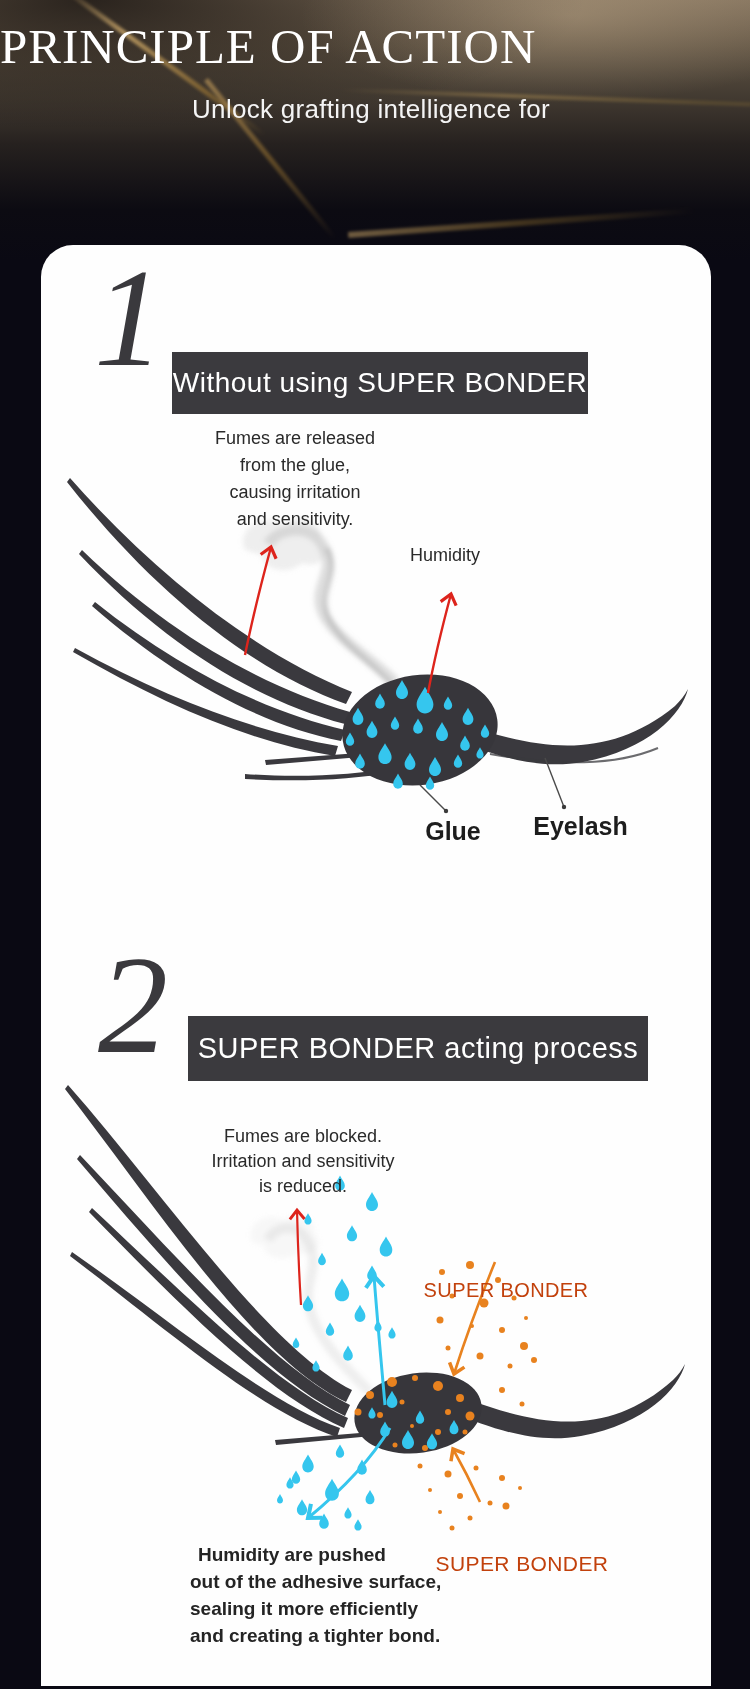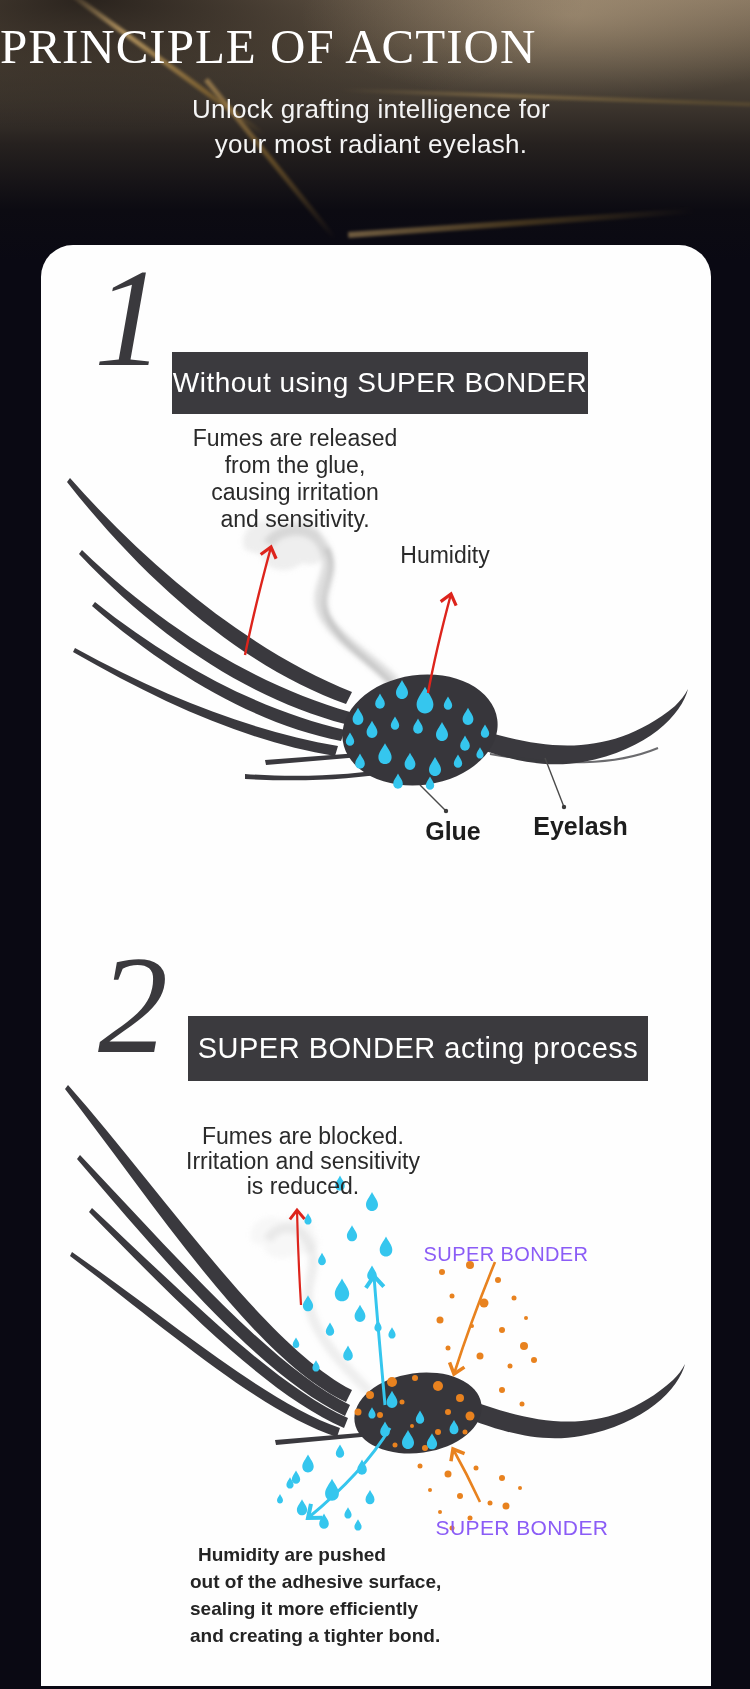--- a/index.html
+++ b/index.html
@@ -28,44 +28,43 @@
   .card{position:absolute;left:41px;top:245px;width:670px;height:1441px;background:#fefefe;
         border-radius:32px 32px 0 0;}
   
   .num{position:absolute;font-family:"Liberation Serif",serif;font-style:italic;font-weight:400;
        font-size:140px;line-height:1;color:#3a393d;}
   .banner{position:absolute;background:#3b3a3e;color:#ffffff;display:flex;align-items:center;
           justify-content:center;letter-spacing:.5px;margin-top:39px;}
   .banner1{left:172px;top:313px;width:416px;height:62px;font-size:28px;}
   .banner2{left:188px;top:977px;width:460px;height:65px;font-size:29px;}
   
-  .note{position:absolute;color:#2a2a2a;font-size:23px;line-height:27px;text-align:center;}
+  .note{position:absolute;color:#2a2a2a;font-size:18px;line-height:27px;text-align:center;}
   .note2{line-height:25px;}
   .bold-label{position:absolute;color:#1d1d1d;font-size:25px;font-weight:700;text-align:center;}
-  .sb-label{position:absolute;color:#8b5cf6;font-size:20px;letter-spacing:.4px;text-align:center;}
+  .sb-label{position:absolute;color:#c2410c;font-size:20px;letter-spacing:.4px;text-align:center;margin-top:36px;}
   .para{position:absolute;left:190px;top:1541px;width:270px;color:#242424;font-size:19px;
         line-height:27px;text-align:left;font-weight:bold;}
   .para .indent{padding-left:8px;}
   svg{position:absolute;display:block;}
 </style>
 </head>
 <body>
 
 <div class="page">
 
   <div class="header-bg">
     <div class="streak st1"></div>
     <div class="streak st2"></div>
     <div class="streak st3"></div>
     <div class="streak st4"></div>
   </div>
   <div class="title">PRINCIPLE OF ACTION</div>
   <div class="subtitle">
     <div>Unlock grafting intelligence for</div>
-    <div>your most radiant eyelash.</div>
   </div>
 
   <div class="card"></div>
 
   <div class="num" style="left:94px;top:248px;">1</div>
   <div class="banner banner1">Without using SUPER BONDER</div>
 
   <svg style="left:40px;top:430px;" width="672" height="420" viewBox="0 0 672 420">
     <defs>
       <path id="d1" d="M0,-8 C2.2,-3.5 6,0.5 6,4.5 C6,8.6 3.3,11 0,11 C-3.3,11 -6,8.6 -6,4.5 C-6,0.5 -2.2,-3.5 0,-8 Z"></path>

